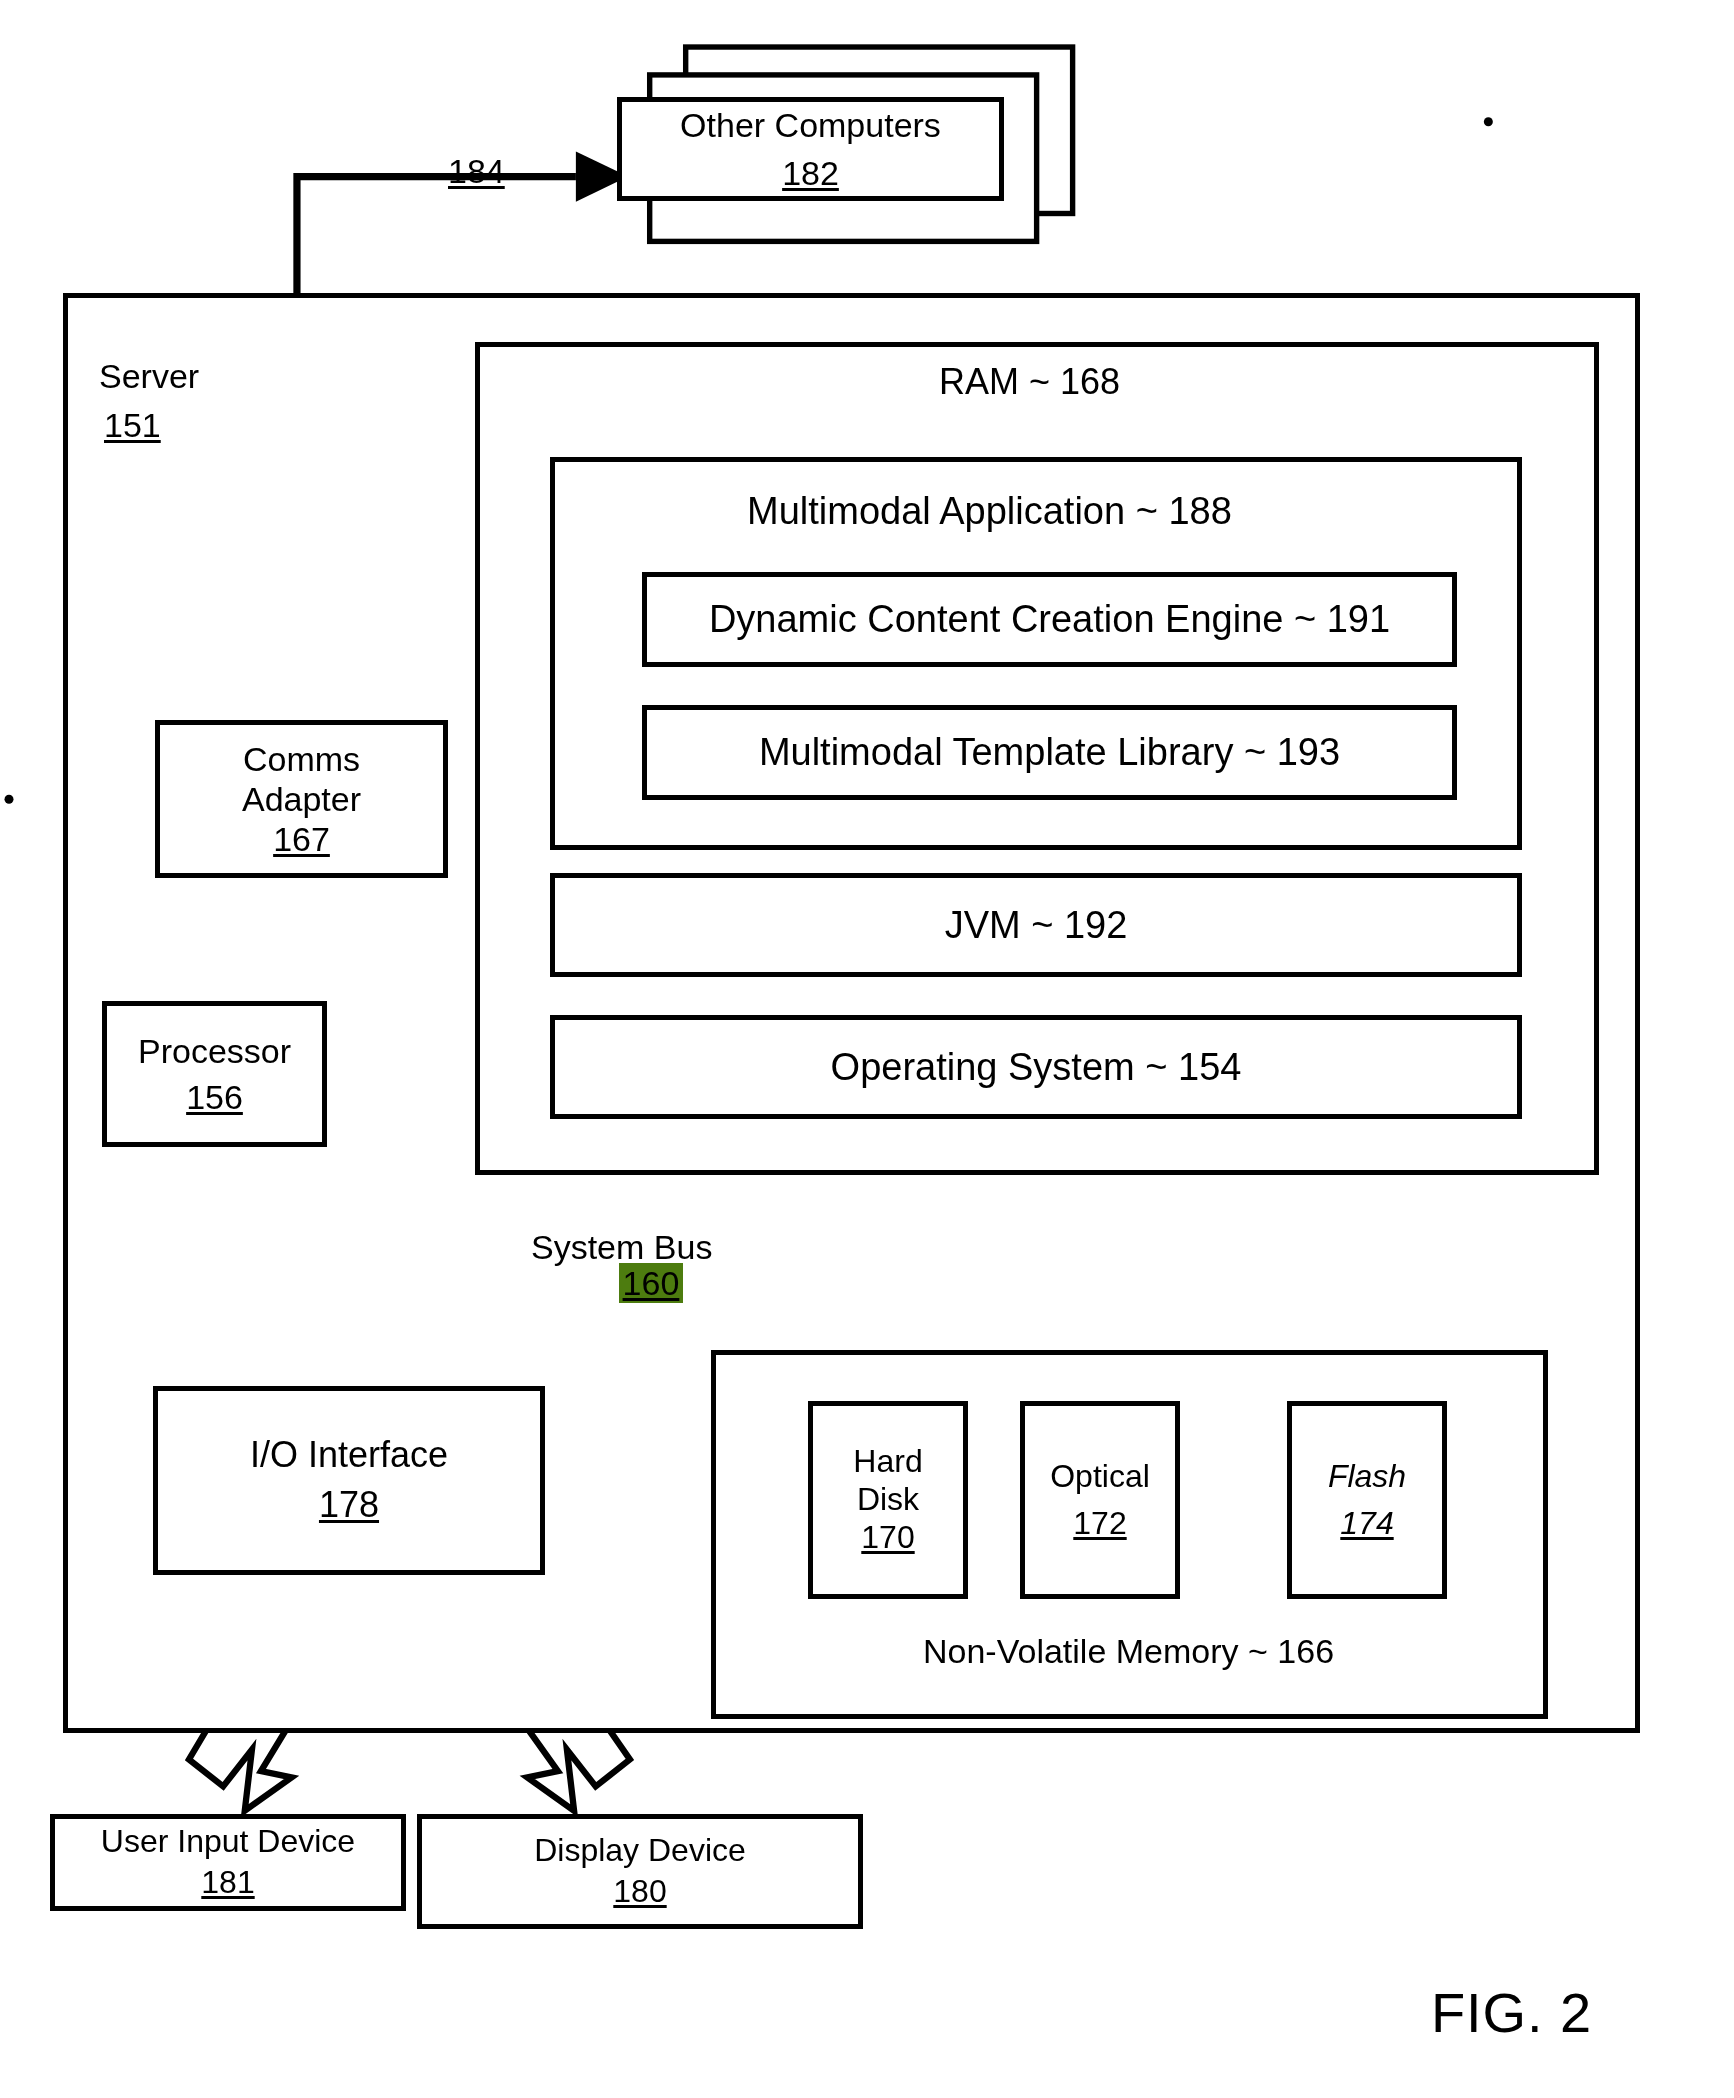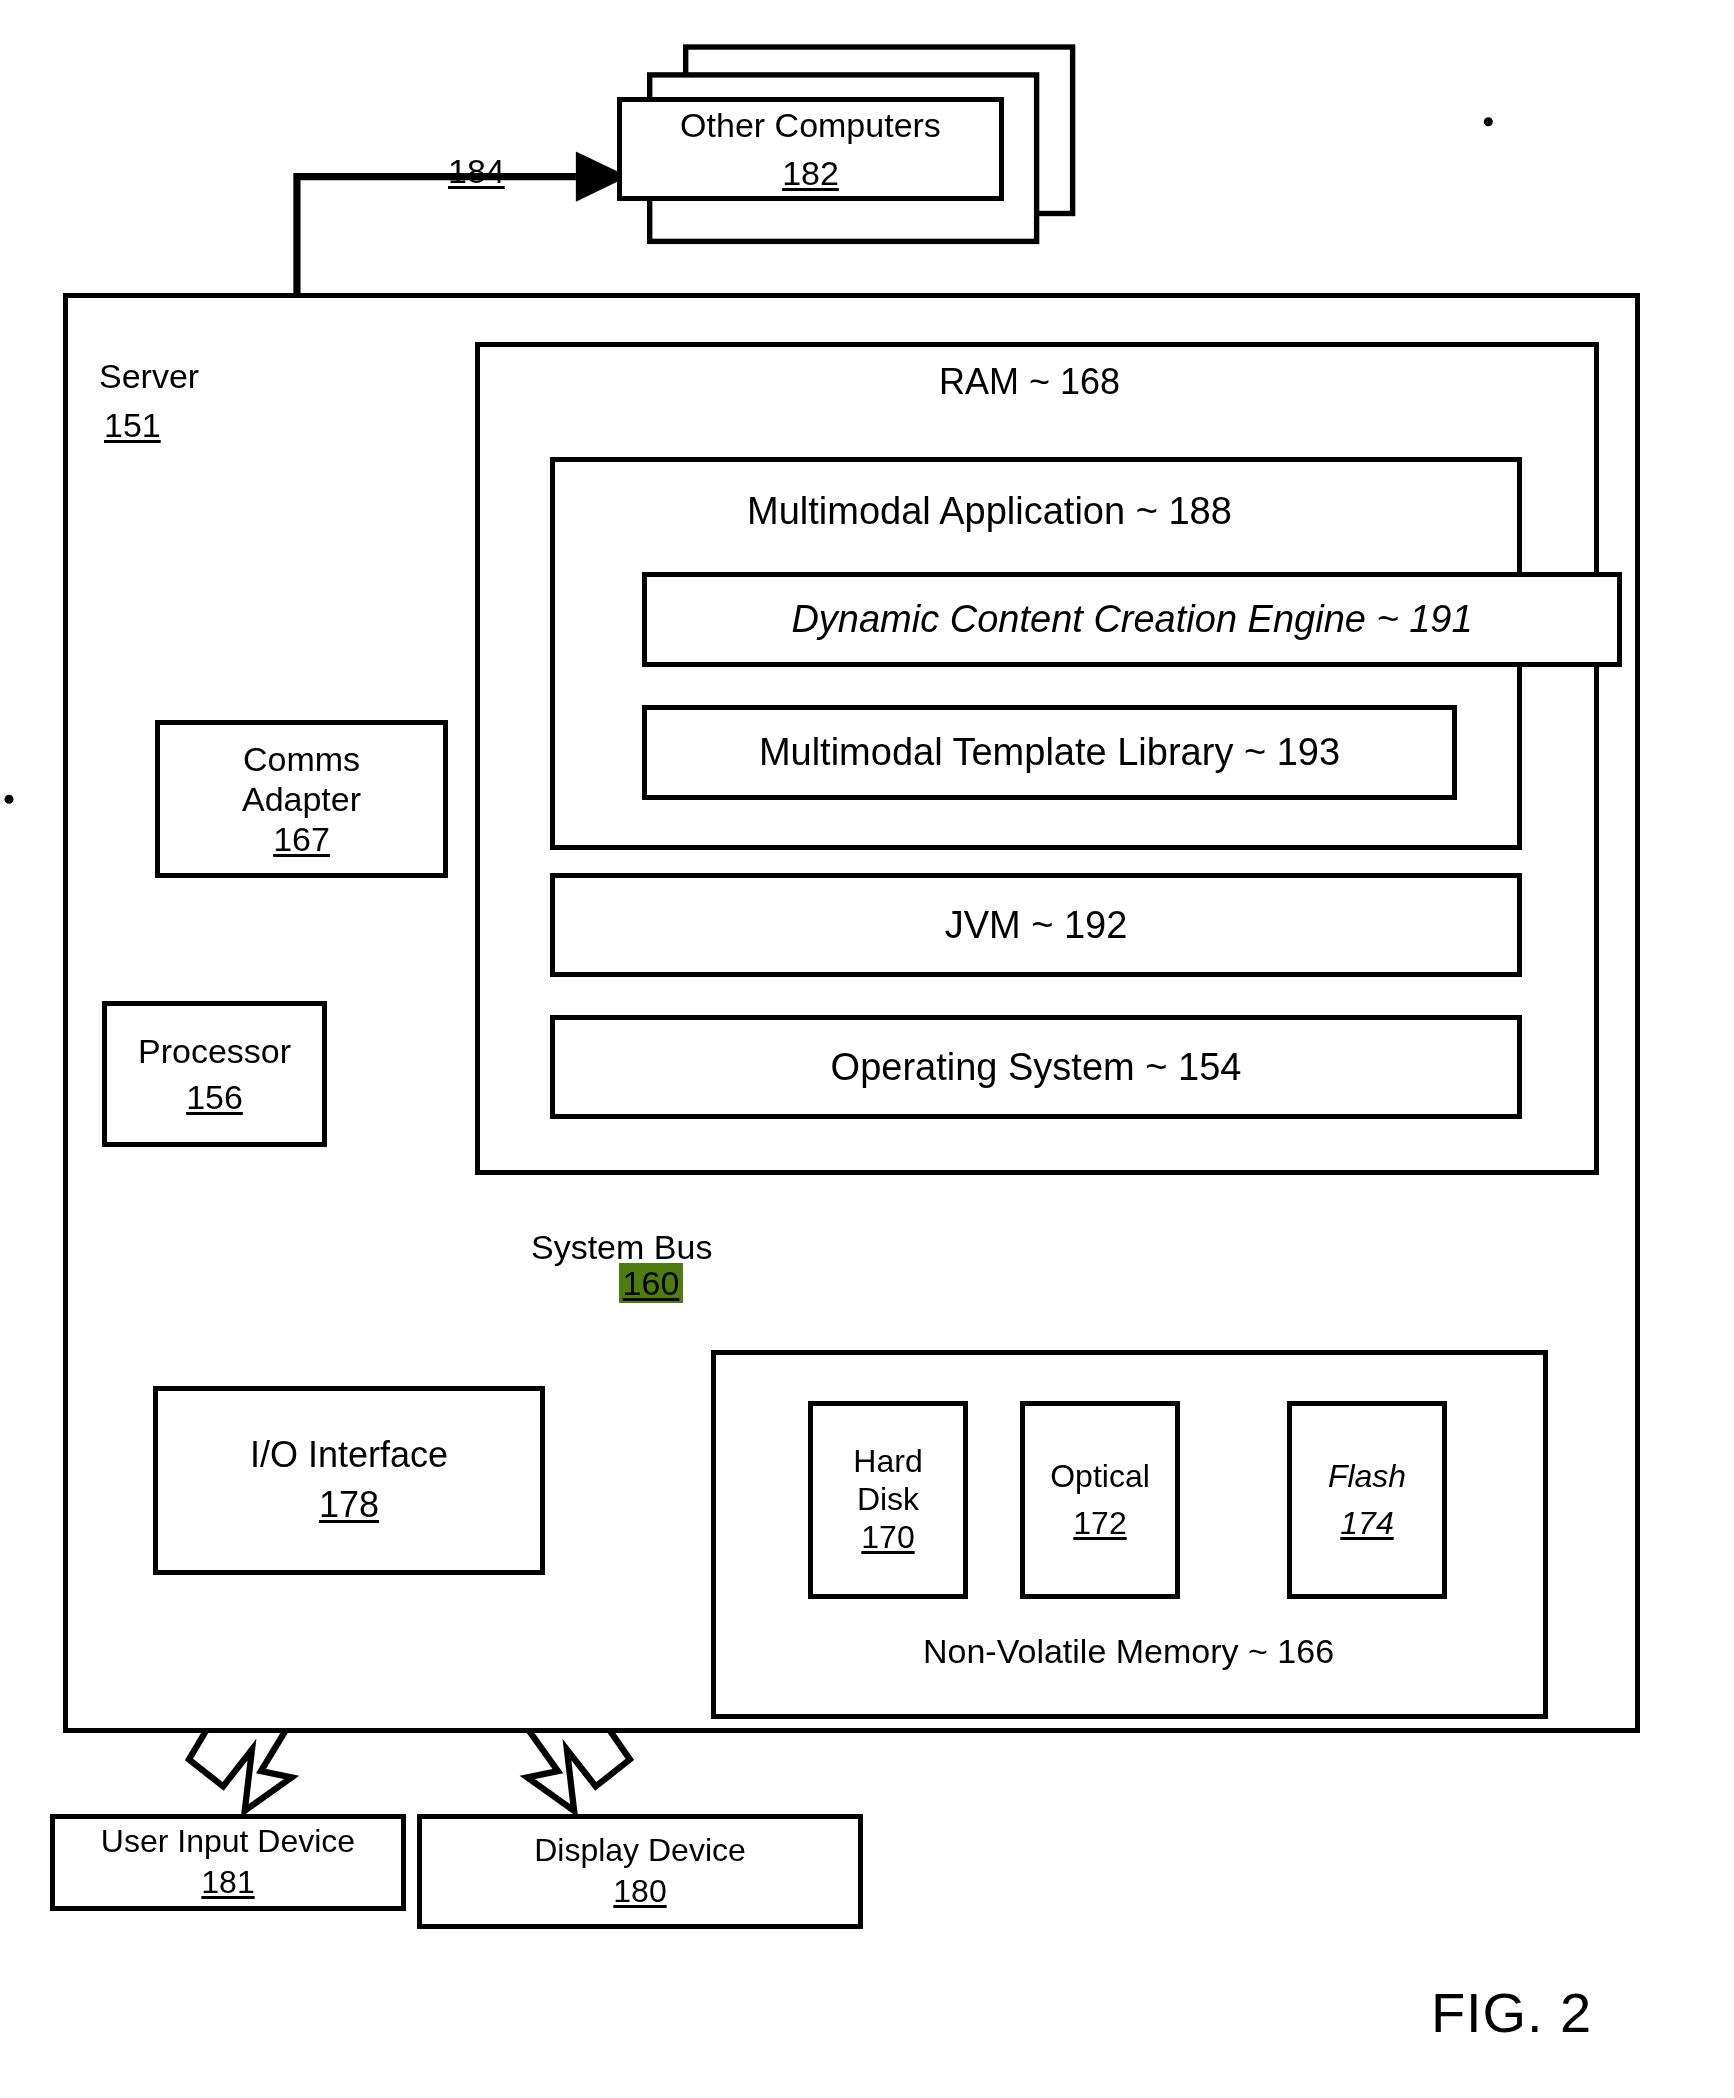--- a/index.html
+++ b/index.html
@@ -112,21 +112,21 @@
   <div class="label u" style="left:104px; top:405px; font-size:34px;">151</div>
 
   <div class="box" style="left:475px; top:342px; width:1124px; height:833px; border-width:5.4px; display:block;"></div>
 
   <div class="label" style="left:939px; top:361px; font-size:36px;">RAM ~ 168</div>
 
   <div class="box" style="left:550px; top:457px; width:972px; height:393px; border-width:5.4px; display:block;"></div>
 
   <div class="label" style="left:747px; top:489px; font-size:38px;">Multimodal Application ~ 188</div>
 
-  <div class="box" style="left:642px; top:572px; width:980px; height:95px; border-width:5.4px;font-style:italic;">
+  <div class="box" style="left:642px; top:572px; width:815px; height:95px; border-width:5.4px;">
     <div style="font-size:38px;">Dynamic Content Creation Engine ~ 191</div>
   </div>
 
   <div class="box" style="left:642px; top:705px; width:815px; height:95px; border-width:5.4px;">
     <div style="font-size:38px;">Multimodal Template Library ~ 193</div>
   </div>
 
   <div class="box" style="left:550px; top:873px; width:972px; height:104px; border-width:5.4px;">
     <div style="font-size:38px;">JVM ~ 192</div>
   </div>

